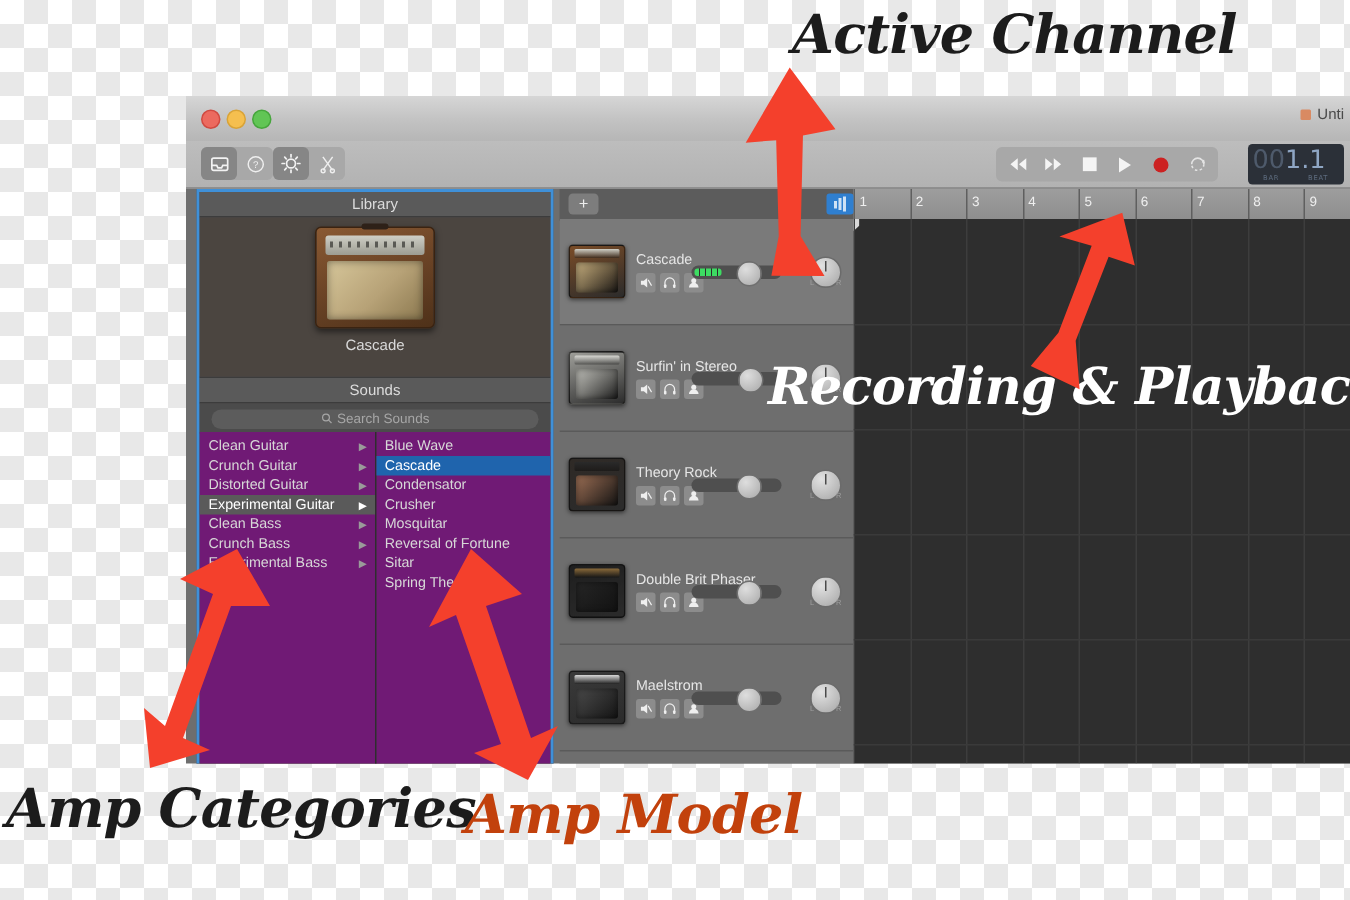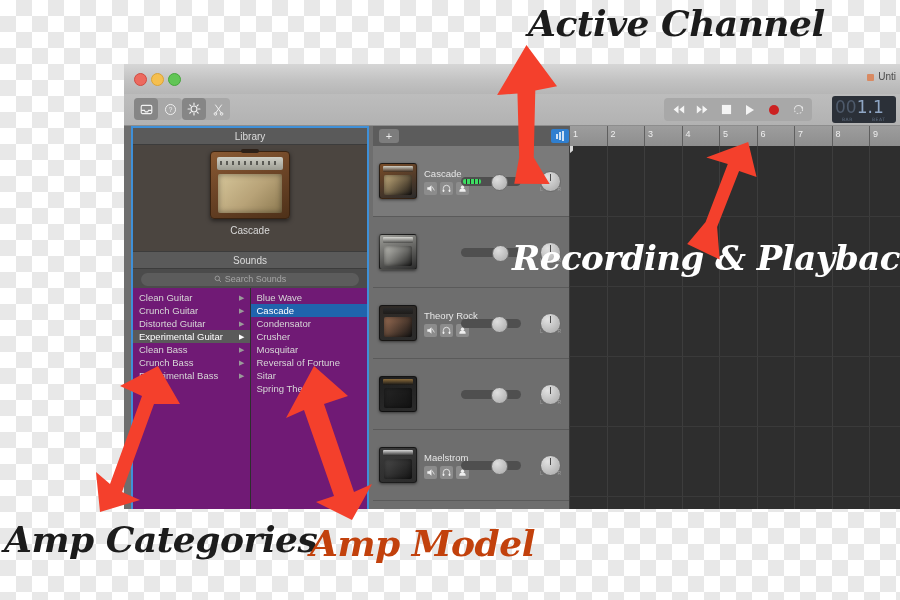--- a/index.html
+++ b/index.html
@@ -483,20 +483,44 @@
             <div class="ptr"></div>
             <div class="t-pan-l">L</div>
             <div class="t-pan-r">R</div>
           </div>
         </div>
         <div class="track">
           <div class="t-icon" style="background: linear-gradient(160deg, rgb(158, 158, 153), rgb(43, 43, 43));">
             <div class="tp" style="background: linear-gradient(rgb(215, 215, 210), rgba(0, 0, 0, 0.35));"></div>
             <div class="tg" style="background: linear-gradient(135deg, rgb(188, 188, 182), rgba(0, 0, 0, 0.55));"></div>
           </div>
+          <div class="t-body">
+            <div class="t-name">Surfin' in Stereo</div>
+            <div class="t-ctrls">
+              <div class="t-btn">
+                <svg width="9" height="9" viewBox="0 0 14 14">
+                  <path d="M2 5h3l3.5-3v10L5 9H2z" fill="#efefef"></path>
+                  <line x1="9.5" y1="4" x2="13" y2="10" stroke="#efefef" stroke-width="1.2"></line>
+                </svg>
+              </div>
+              <div class="t-btn">
+                <svg width="9" height="9" viewBox="0 0 14 14">
+                  <path d="M2 9V7a5 5 0 0 1 10 0v2" fill="none" stroke="#efefef" stroke-width="1.3"></path>
+                  <rect x="1" y="8.5" width="2.6" height="4" rx="1.1" fill="#efefef"></rect>
+                  <rect x="10.4" y="8.5" width="2.6" height="4" rx="1.1" fill="#efefef"></rect>
+                </svg>
+              </div>
+              <div class="t-btn">
+                <svg width="9" height="9" viewBox="0 0 14 14">
+                  <circle cx="7" cy="5" r="2.6" fill="#efefef"></circle>
+                  <path d="M2 12a5 5 0 0 1 10 0z" fill="#efefef"></path>
+                </svg>
+              </div>
+            </div>
+          </div>
           <div class="t-slider">
             <div class="knob" style="left: 30.9px;"></div>
           </div>
           <div class="t-pan">
             <div class="ptr"></div>
             <div class="t-pan-l">L</div>
             <div class="t-pan-r">R</div>
           </div>
         </div>
         <div class="track">
@@ -534,20 +558,44 @@
           <div class="t-pan">
             <div class="ptr"></div>
             <div class="t-pan-l">L</div>
             <div class="t-pan-r">R</div>
           </div>
         </div>
         <div class="track">
           <div class="t-icon" style="background: linear-gradient(160deg, rgb(30, 30, 30), rgb(43, 43, 43));">
             <div class="tp" style="background: linear-gradient(rgb(138, 106, 58), rgba(0, 0, 0, 0.35));"></div>
             <div class="tg" style="background: linear-gradient(135deg, rgb(38, 38, 38), rgba(0, 0, 0, 0.55));"></div>
+          </div>
+          <div class="t-body">
+            <div class="t-name">Double Brit Phaser</div>
+            <div class="t-ctrls">
+              <div class="t-btn">
+                <svg width="9" height="9" viewBox="0 0 14 14">
+                  <path d="M2 5h3l3.5-3v10L5 9H2z" fill="#efefef"></path>
+                  <line x1="9.5" y1="4" x2="13" y2="10" stroke="#efefef" stroke-width="1.2"></line>
+                </svg>
+              </div>
+              <div class="t-btn">
+                <svg width="9" height="9" viewBox="0 0 14 14">
+                  <path d="M2 9V7a5 5 0 0 1 10 0v2" fill="none" stroke="#efefef" stroke-width="1.3"></path>
+                  <rect x="1" y="8.5" width="2.6" height="4" rx="1.1" fill="#efefef"></rect>
+                  <rect x="10.4" y="8.5" width="2.6" height="4" rx="1.1" fill="#efefef"></rect>
+                </svg>
+              </div>
+              <div class="t-btn">
+                <svg width="9" height="9" viewBox="0 0 14 14">
+                  <circle cx="7" cy="5" r="2.6" fill="#efefef"></circle>
+                  <path d="M2 12a5 5 0 0 1 10 0z" fill="#efefef"></path>
+                </svg>
+              </div>
+            </div>
           </div>
           <div class="t-slider">
             <div class="knob" style="left: 29.7px;"></div>
           </div>
           <div class="t-pan">
             <div class="ptr"></div>
             <div class="t-pan-l">L</div>
             <div class="t-pan-r">R</div>
           </div>
         </div>

